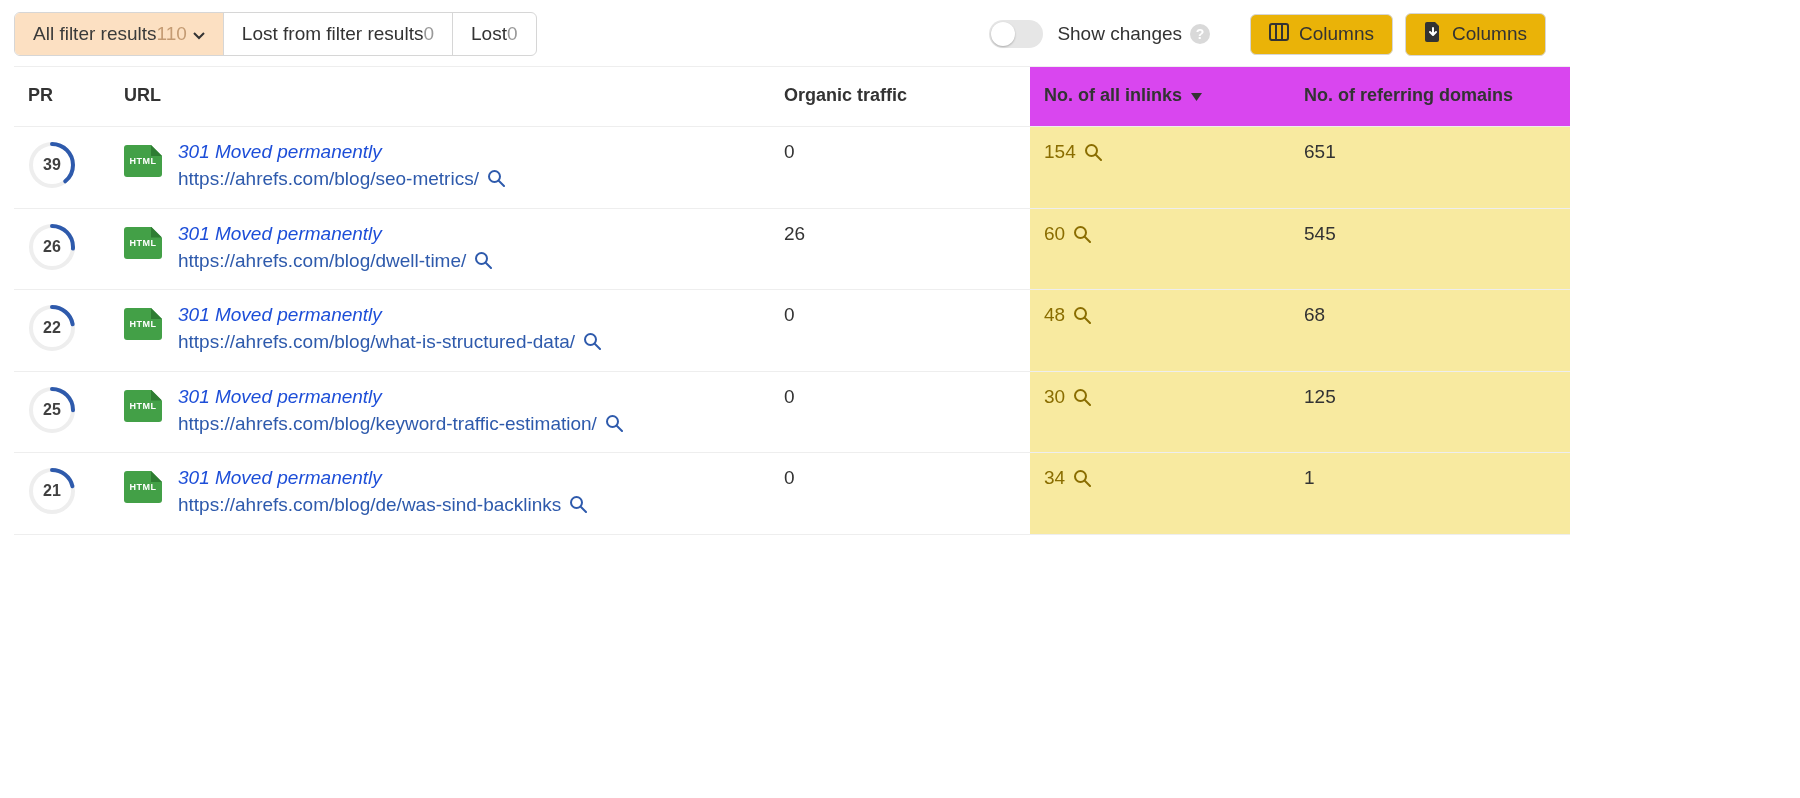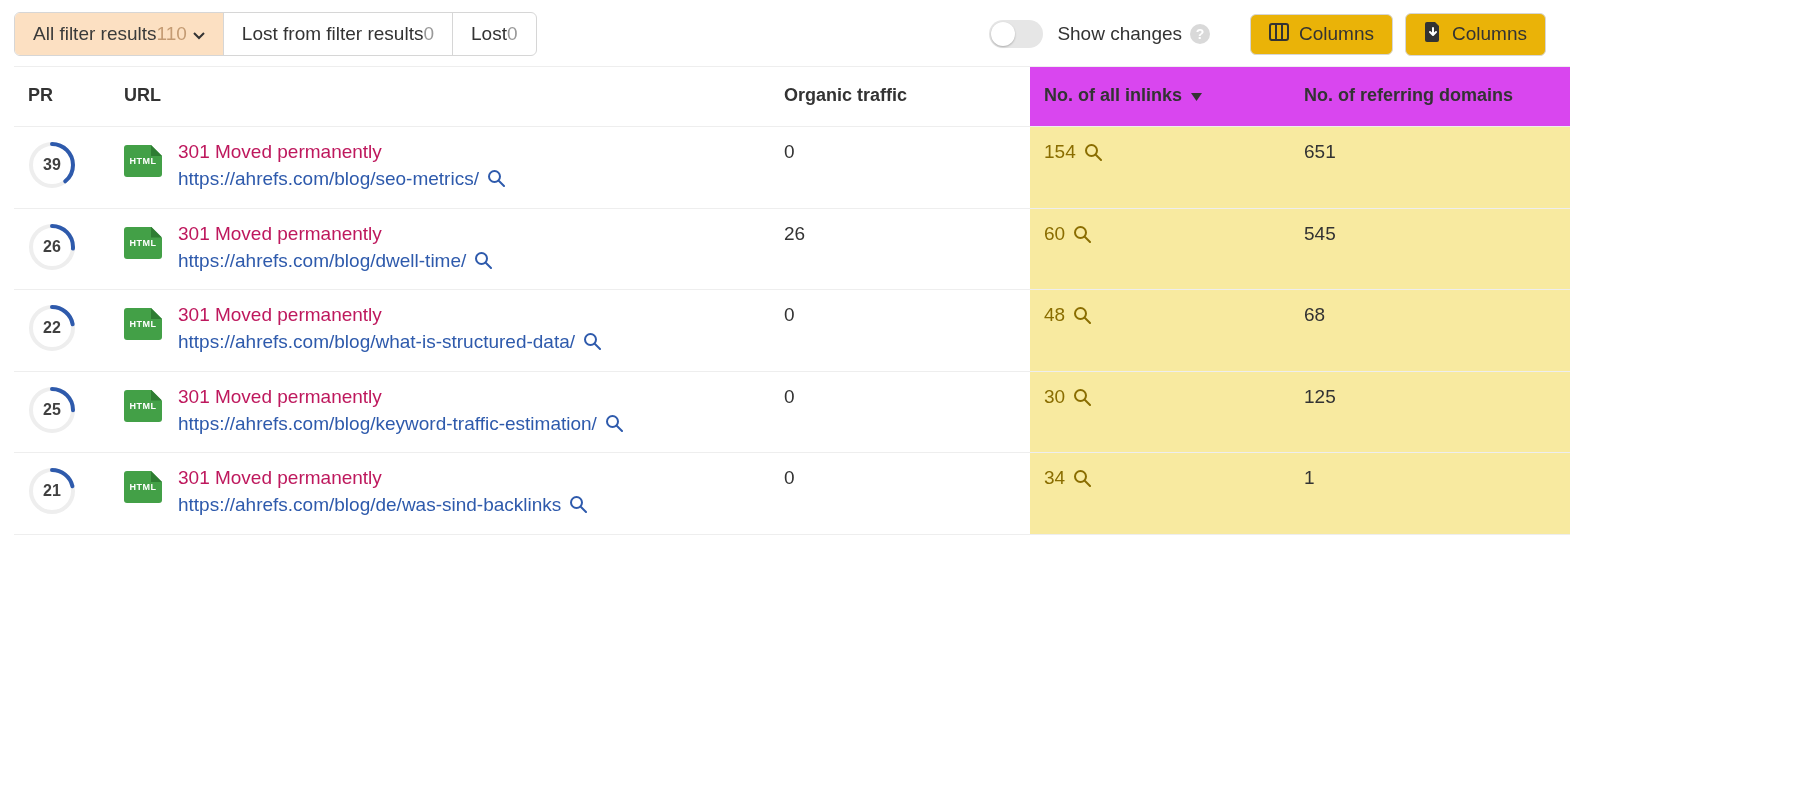--- a/index.html
+++ b/index.html
@@ -31,21 +31,21 @@
 .col-rd{width:280px}
 .pr-ring{width:48px;height:48px;border-radius:50%;display:flex;align-items:center;justify-content:center;position:relative}
 .pr-ring svg{position:absolute;inset:0}
 .pr-val{font-size:16px;font-weight:700;color:#404040;position:relative}
 .url-cell{display:flex;gap:16px;align-items:flex-start}
 .file-ic{width:38px;height:32px;background:#43a047;border-radius:3px;position:relative;flex-shrink:0;margin-top:4px}
 .file-ic::before{content:"";position:absolute;top:0;right:0;border-style:solid;border-width:0 11px 11px 0;border-color:transparent #fff transparent transparent}
 .file-ic::after{content:"";position:absolute;top:0;right:0;width:11px;height:11px;background:#2e7d32;clip-path:polygon(0 0,0 100%,100% 100%)}
 .file-ic span{position:absolute;bottom:11px;left:0;right:0;text-align:center;color:#fff;font-size:9px;font-weight:700;letter-spacing:.5px}
 .url-col{flex:1;min-width:0}
-.status{color:#be185d;font-size:19px;margin-bottom:2px}
+.status{color:#1d4ed8;font-style:italic;font-size:19px;margin-bottom:2px}
 .url-line{display:inline}
 .url-link{color:#2e5aac;font-size:19px;word-break:break-all;line-height:1.5;cursor:pointer;margin-right:8px}
 .inlinks{color:#8a6d00;font-size:19px;display:inline-flex;align-items:center;gap:8px;cursor:pointer}
 .mag{width:18px;height:18px;display:inline-block;flex-shrink:0;vertical-align:-3px}
 .mag-u{width:18px;height:18px;display:inline-block;flex-shrink:0;vertical-align:-2px}
 .sort-ind{margin-left:4px}
 </style>
 </head>
 <body>
 <div class="wrap">

